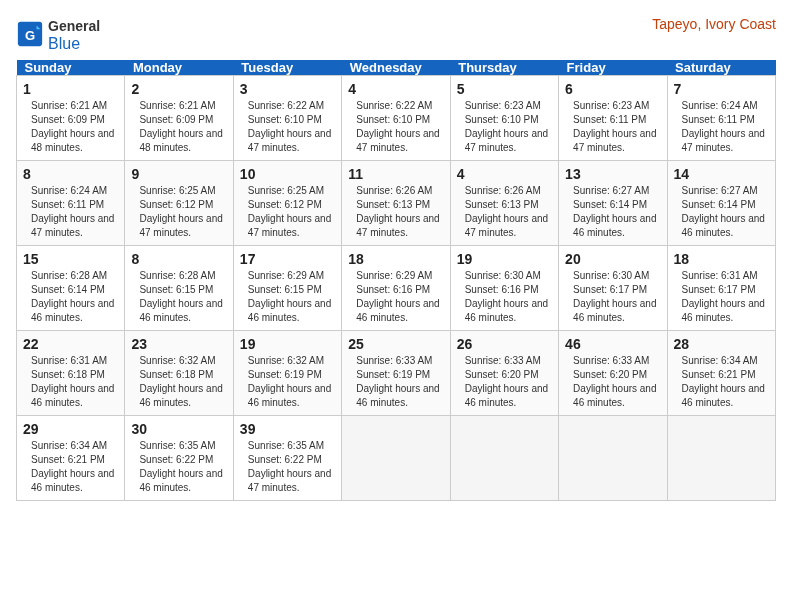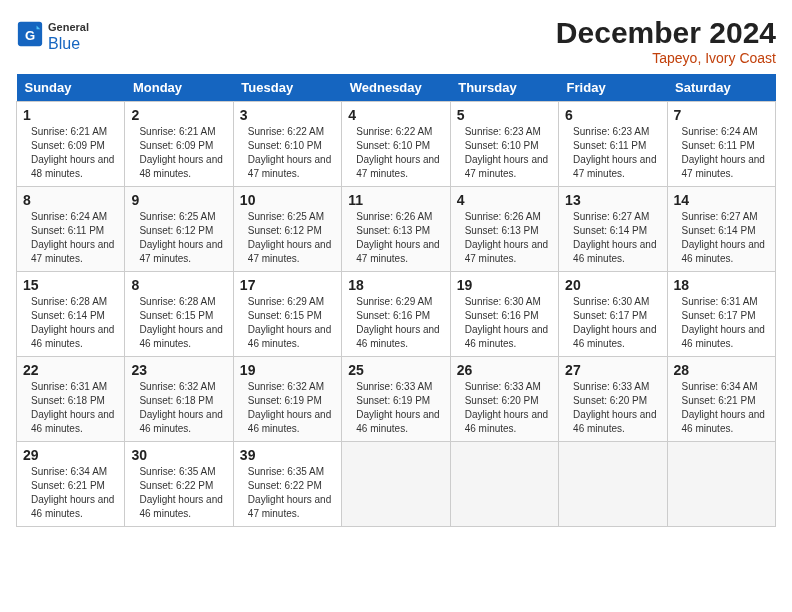--- a/index.html
+++ b/index.html
@@ -16,21 +16,21 @@
       align-items: flex-start;
       margin-bottom: 8px;
     }
     .logo {
       display: flex;
       align-items: center;
       font-size: 18px;
       font-weight: bold;
       color: #1a1a1a;
     }
-    .logo-general { color: #333; font-size: 11px; font-weight: bold; }
+    .logo-general { color: #333; font-size: 14px; font-weight: bold; }
     .logo-blue { color: #1565c0; font-size: 16px; font-weight: normal; }
     .logo-icon {
       width: 28px;
       height: 28px;
       margin-right: 4px;
     }
     .title-area { text-align: right; }
     .month-title {
       font-size: 30px;
       font-weight: bold;
@@ -42,21 +42,21 @@
     }
     table {
       width: 100%;
       border-collapse: collapse;
       font-size: 10.5px;
     }
     .day-header {
       background: #1565c0;
       color: #fff;
       text-align: left;
-      padding: 6px 8px;
+      padding: 0 8px;
       font-size: 13px;
       font-weight: bold;
     }
     td {
       border: 1px solid #ccc;
       vertical-align: top;
       padding: 5px 6px;
       width: 14.28%;
       height: 80px;
       background: #fff;
@@ -92,21 +92,20 @@
       <path d="M22 6 L26 10 L22 10 Z" fill="#4fc3f7"></path>
     </svg>
     <div>
       <div style="line-height:1">
         <span class="logo-general">General</span><br>
         <span class="logo-blue">Blue</span>
       </div>
     </div>
   </div>
   <div class="title-area">
-    <div class="month-title">December 2024</div>
     <div class="subtitle">Tapeyo, Ivory Coast</div>
   </div>
 </div>
 
 <table>
   <thead>
     <tr>
     <th class="day-header">Sunday</th>
         <th class="day-header">Monday</th>
         <th class="day-header">Tuesday</th>
@@ -326,21 +325,21 @@
       </td>
         <td>
         <span class="day-number">26</span>
         <div class="day-info">
           Sunrise: 6:33 AM<br>
           Sunset: 6:20 PM<br>
           Daylight hours and 46 minutes.
         </div>
       </td>
         <td>
-        <span class="day-number">27</span>
+        <span class="day-number">46</span>
         <div class="day-info">
           Sunrise: 6:33 AM<br>
           Sunset: 6:20 PM<br>
           Daylight hours and 46 minutes.
         </div>
       </td>
         <td>
         <span class="day-number">28</span>
         <div class="day-info">
           Sunrise: 6:34 AM<br>

